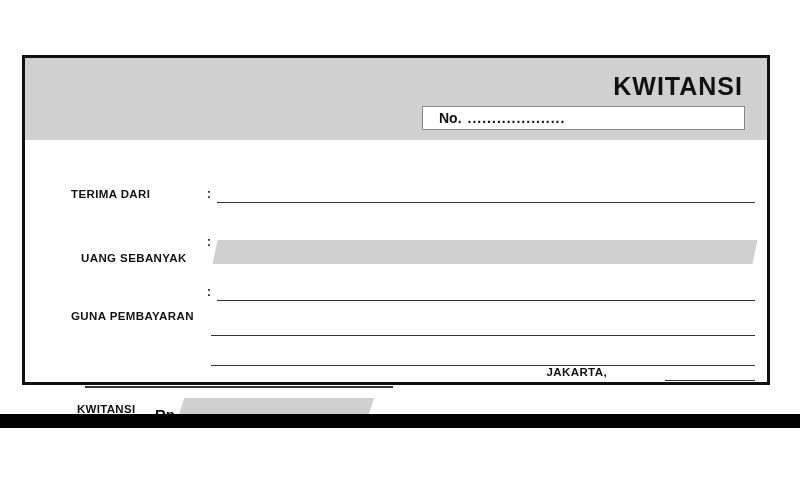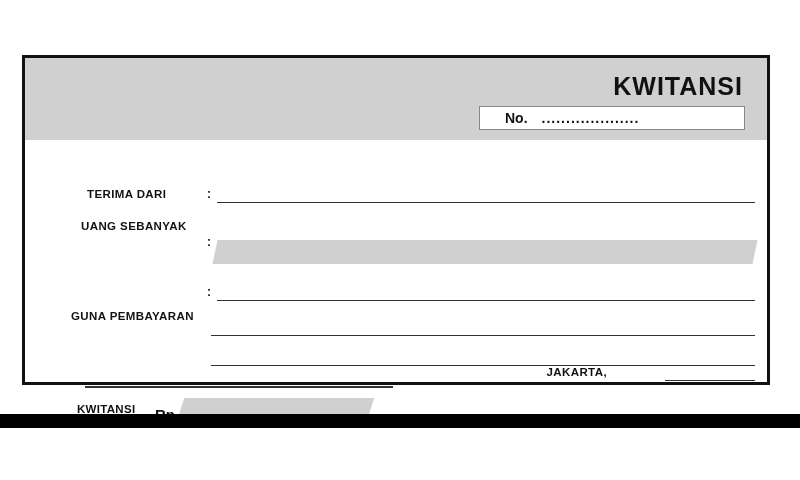--- a/index.html
+++ b/index.html
@@ -64,29 +64,28 @@
     font-size: 25px;
     font-weight: bold;
     letter-spacing: 1px;
     color: #111111;
   }
 
   #no-box {
     position: absolute;
     right: 22px;
     top: 48px;
-    width: 266px;
+    width: 323px;
     height: 24px;
     background: #ffffff;
     border: 1px solid #888888;
     box-sizing: border-box;
     display: flex;
     align-items: center;
-    padding-left: 25px;
-    gap: 8px;
+    padding-left: 16px;
   }
   #no-label {
     font-size: 14px;
     font-weight: bold;
     color: #111111;
     margin-right: 6px;
   }
   #no-dots {
     font-size: 14px;
     font-weight: bold;
@@ -184,25 +183,25 @@
       <div id="kwitansi-title">KWITANSI</div>
 
       <div id="no-box">
         <span id="no-label">No.</span>
         <span id="no-dots">....................</span>
       </div>
     </div>
 
     <div id="form-body">
 
-      <div class="field-label" style="left:46px; top:48px;margin-left:16px;">TERIMA DARI</div>
+      <div class="field-label" style="left:46px; top:48px;">TERIMA DARI</div>
       <div class="colon" style="left:182px; top:47px;">:</div>
       <div class="rule" style="left:192px; top:62px; width:538px;"></div>
 
-      <div class="field-label" style="left:46px; top:80px;padding-left:10px;">UANG SEBANYAK</div>
+      <div class="field-label" style="left:46px; top:112px;padding-left:10px;">UANG SEBANYAK</div>
       <div class="colon" style="left:182px; top:95px;">:</div>
       <div id="amount-box"></div>
 
       <div class="field-label" style="left:46px; top:146px;margin-top:24px;">GUNA PEMBAYARAN</div>
       <div class="colon" style="left:182px; top:145px;">:</div>
       <div class="rule" style="left:192px; top:160px; width:538px;"></div>
       <div class="rule" style="left:186px; top:195px; width:544px;"></div>
       <div class="rule" style="left:186px; top:225px; width:544px;"></div>
 
       <div id="jakarta-label">JAKARTA,</div>

